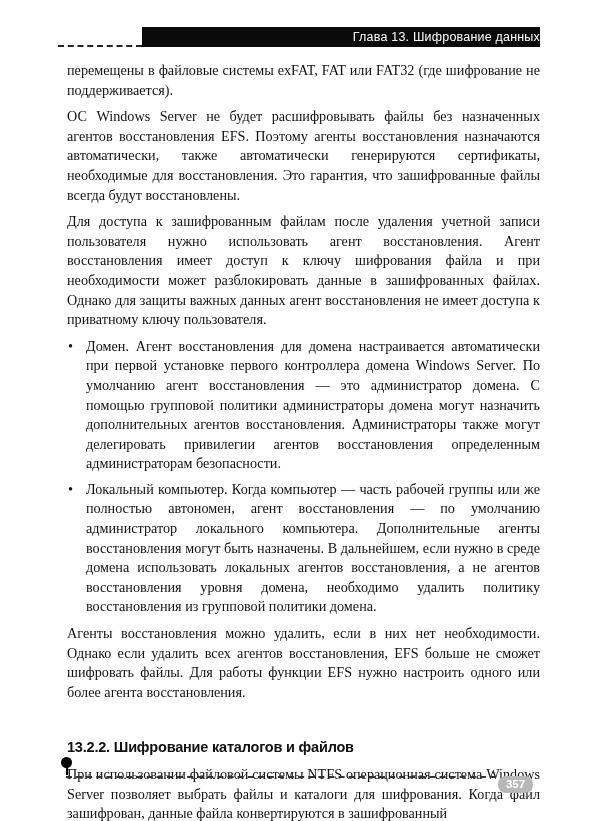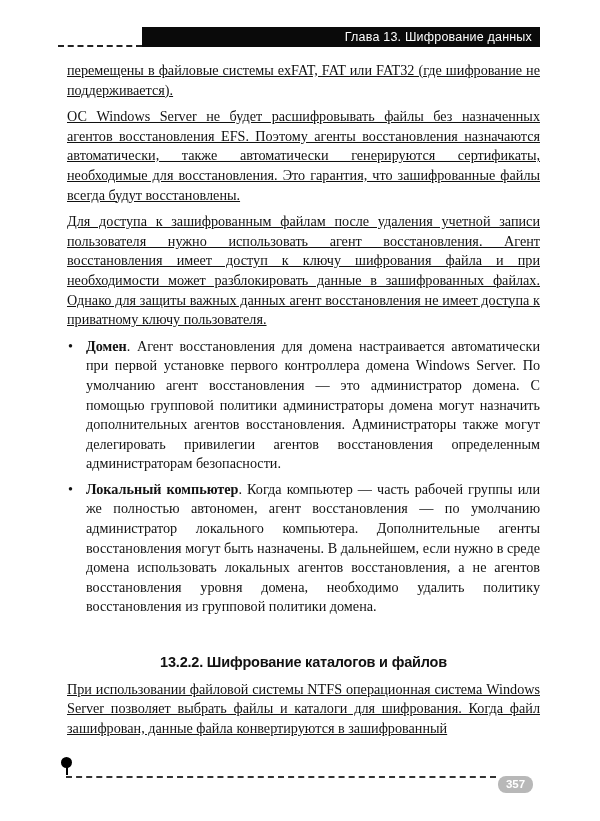--- a/index.html
+++ b/index.html
@@ -3,30 +3,30 @@
   <meta charset="utf-8">
   <style>
     html, body { margin: 0; padding: 0; background: #ffffff; }
     body { width: 600px; height: 821px; position: relative; overflow: hidden;
            font-family: "Liberation Serif", "DejaVu Serif", serif; color: #111; }
     .header-dash { position: absolute; left: 58px; top: 45px; width: 84px; height: 0;
                    border-top: 2px dashed #222; }
     .header-bar { position: absolute; left: 142px; top: 27px; width: 398px; height: 20px;
                   background: #0a0a0a; color: #fff; font-family: "Liberation Sans", "DejaVu Sans", sans-serif;
                   font-size: 12.5px; letter-spacing: 0.2px; text-align: right; line-height: 20px;
-                  padding-right: 8px; box-sizing: border-box; }
+                  padding-right: 0; box-sizing: border-box; }
     .content { position: absolute; left: 67px; top: 61px; width: 473px; font-size: 14.2px;
                line-height: 19.6px; text-align: justify; }
-    .content p { margin: 0 0 7px 0; text-decoration: underline; }
+    .content p { margin: 0 0 7px 0; }
     .bullets { margin: 0 0 7px 0; padding: 0; list-style: none; }
     .bullets li { position: relative; padding-left: 19px; margin-bottom: 6px; }
     .bullets li .bullet { position: absolute; left: 1px; top: 0; }
-    .bullets li b { font-weight: bold; }
+    .bullets li b { font-weight: normal; }
     .section-heading { font-family: "Liberation Sans", "DejaVu Sans", sans-serif; font-weight: bold;
-                       font-size: 14.5px; text-align: center; margin: 36px 0 7px 0; letter-spacing: -0.2px; }
+                       font-size: 14.5px; margin: 36px 0 7px 0; letter-spacing: -0.2px; }
     .footer-dot { position: absolute; left: 61px; top: 757px; width: 11px; height: 11px;
                   background: #000; border-radius: 50%; }
     .footer-stem { position: absolute; left: 65.5px; top: 766px; width: 2px; height: 9px; background: #000; }
     .footer-dash { position: absolute; left: 66px; top: 776px; width: 430px; height: 0;
                    border-top: 2px dashed #333; }
     .page-pill { position: absolute; left: 498px; top: 776px; width: 35px; height: 17px;
                  background: #b8b8b8; border-radius: 8px; color: #fff;
                  font-family: "Liberation Sans", "DejaVu Sans", sans-serif; font-weight: bold;
                  font-size: 11.5px; line-height: 17px; text-align: center; }
   </style>
@@ -45,20 +45,21 @@
   <ul class="bullets">
     <li>
       <span class="bullet">•</span>
       <b>Домен</b><span>. Агент восстановления для домена настраивается автоматически при первой установке первого контроллера домена Windows Server. По умолчанию агент восстановления — это администратор домена. С помощью групповой политики администраторы домена могут назначить дополнительных агентов восстановления. Администраторы также могут делегировать привилегии агентов восстановления определенным администраторам безопасности.</span>
     </li>
     <li>
       <span class="bullet">•</span>
       <b>Локальный компьютер</b><span>. Когда компьютер — часть рабочей группы или же полностью автономен, агент восстановления — по умолчанию администратор локального компьютера. Дополнительные агенты восстановления могут быть назначены. В дальнейшем, если нужно в среде домена использовать локальных агентов восстановления, а не агентов восстановления уровня домена, необходимо удалить политику восстановления из групповой политики домена.</span>
     </li>
   </ul>
+  <p>Агенты восстановления можно удалить, если в них нет необходимости. Однако если удалить всех агентов восстановления, EFS больше не сможет шифровать файлы. Для работы функции EFS нужно настроить одного или более агента восстановления.</p>
   <div class="section-heading">13.2.2. Шифрование каталогов и файлов</div>
   <p>При использовании файловой системы NTFS операционная система Windows Server позволяет выбрать файлы и каталоги для шифрования. Когда файл зашифрован, данные файла конвертируются в зашифрованный</p>
 </div>
 
 <div class="footer-dot"></div>
 <div class="footer-stem"></div>
 <div class="footer-dash"></div>
 <div class="page-pill">
   <span>357</span>
 </div>

